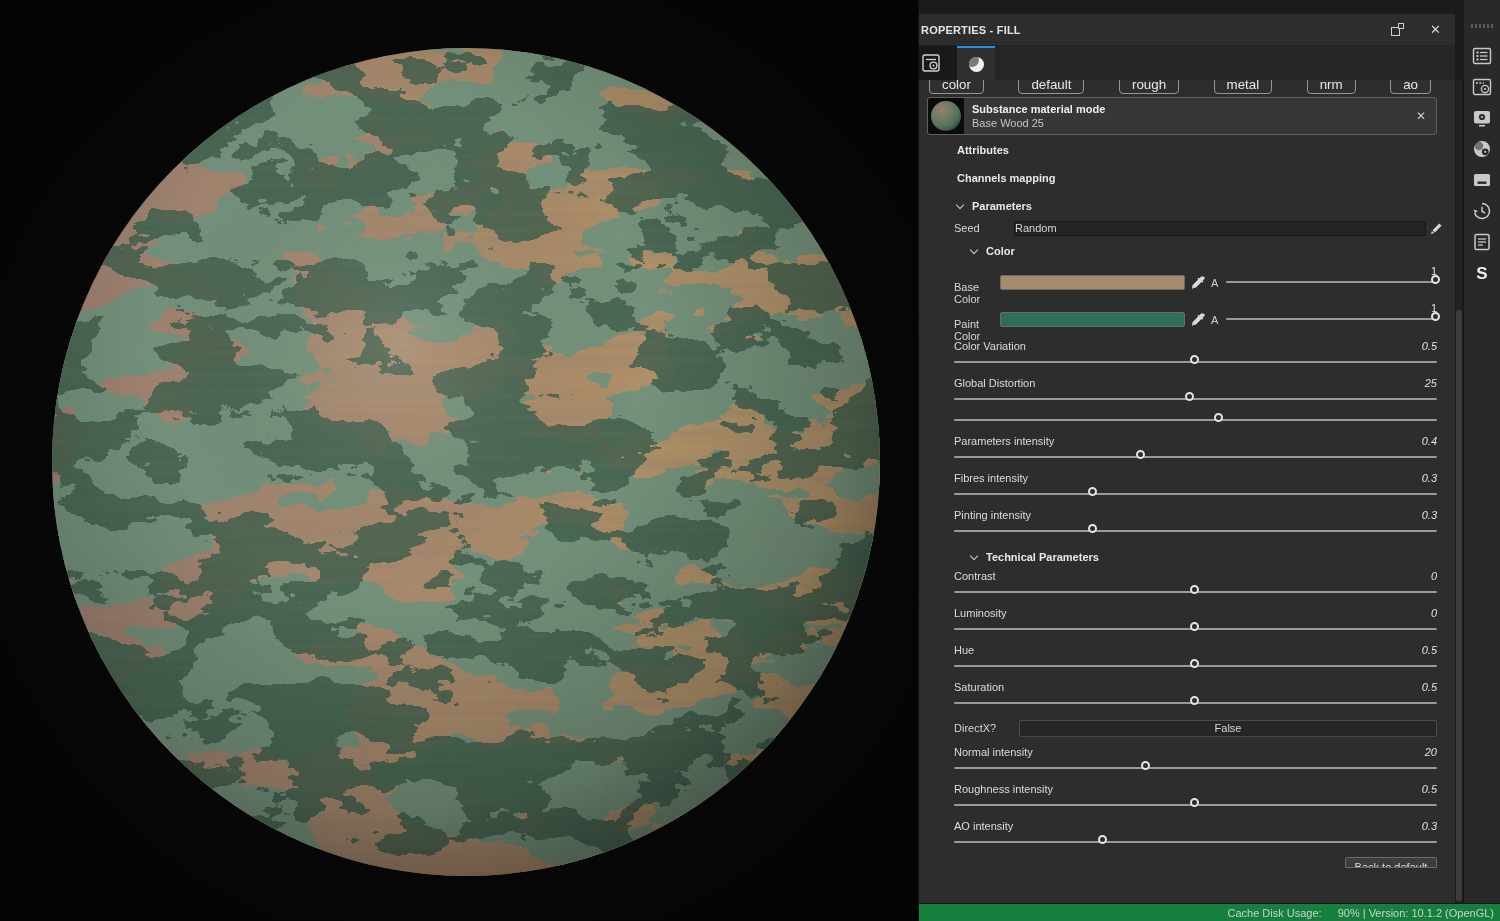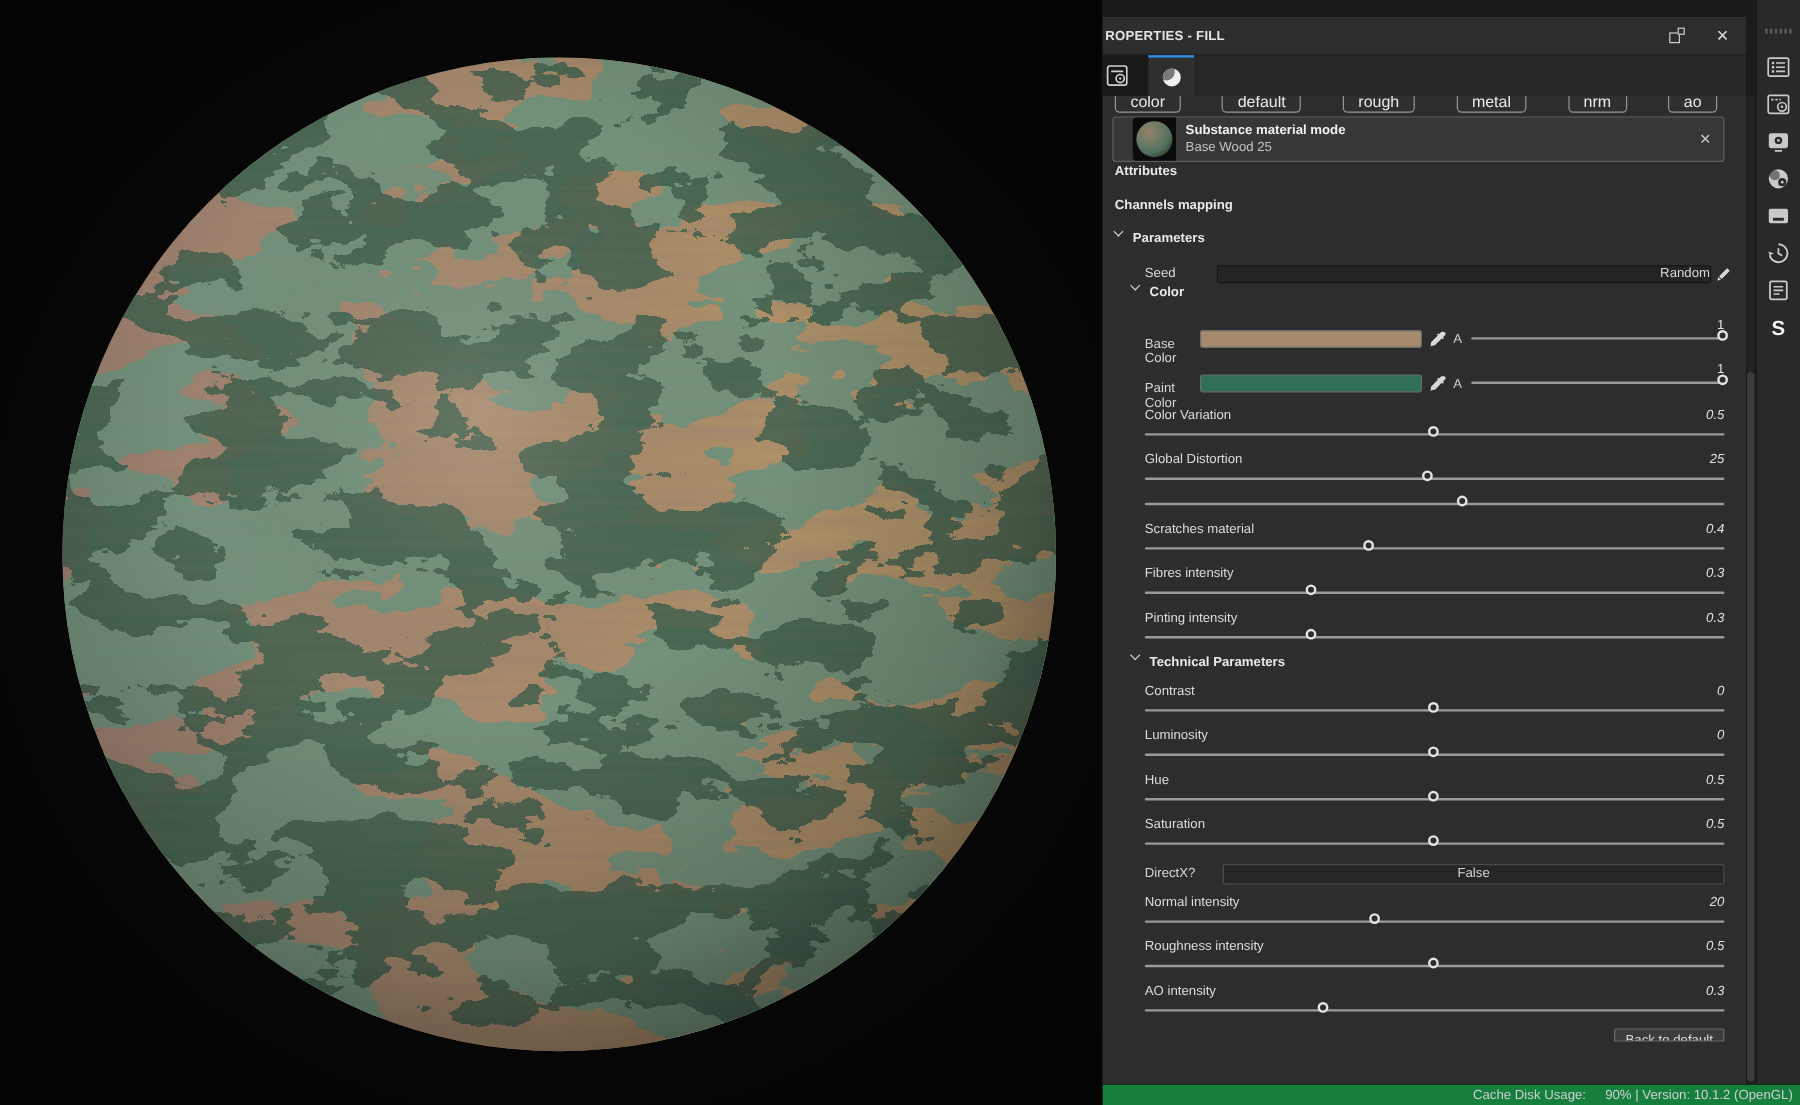--- a/index.html
+++ b/index.html
@@ -37,40 +37,40 @@
   .sphere-glyph::after{content:"";position:absolute;left:-4px;top:-4px;width:14px;height:14px;border-radius:50%;background:#7a7a7a;}
 
   .content{flex:1;background:#2d2d2d;position:relative;z-index:1;min-height:0;overflow:hidden;
     display:flex;flex-direction:column;}
   .channels-row{display:flex;justify-content:space-between;padding:0 24px 0 10px;
     margin-top:-5px;height:19px;flex:none;}
   .chan-btn{height:19px;padding:0 12px;border:1px solid #969696;border-radius:4px;background:#2f2f2f;
     color:#e8e8e8;display:flex;align-items:center;line-height:1;}
 
   .mat-card{flex:none;margin:3px 18px 0 8px;height:38px;background:#373737;border:1px solid #5f5f5f;
-    border-radius:3px;display:flex;align-items:center;padding-left:16px;}
+    border-radius:3px;display:flex;align-items:center;}
   .mat-thumb-box{width:36px;height:36px;background:#0b0b0b;border-radius:3px 0 0 3px;
     display:flex;align-items:center;justify-content:center;flex:none;}
   .mat-thumb{width:30px;height:30px;border-radius:50%;
     background:radial-gradient(circle at 35% 30%,#93806a 0%,#6f7b64 35%,#50705c 60%,#2c3a2f 88%);}
   .mat-texts{margin-left:8px;flex:1;}
   .mat-mode{font-weight:bold;color:#efefef;}
   .mat-name{color:#c3c3c3;margin-top:2px;}
   .mat-close{color:#c9c9c9;margin-right:10px;font-size:12px;cursor:pointer;}
 
-  .collapse-row{flex:none;height:26px;display:flex;padding-left:10px;margin-top:2px;cursor:pointer;}
+  .collapse-row{flex:none;height:26px;display:flex;align-items:center;padding-left:10px;margin-top:2px;cursor:pointer;margin-left:28px;}
   .collapse-row.indent{padding-left:24px;}
   .chev{display:inline-block;width:6px;height:6px;border-right:1.5px solid #cfcfcf;border-bottom:1.5px solid #cfcfcf;flex:none;}
   .chev.down{transform:rotate(45deg);margin-right:9px;margin-top:-3px;}
   .collapse-label{font-weight:bold;color:#e9e9e9;}
 
   .seed-row{flex:none;height:16px;display:flex;align-items:center;padding:0 12px 0 35px;margin-top:1px;}
   .seed-label{width:60px;flex:none;color:#d9d9d9;}
   .seed-field{flex:1;height:15px;background:#242424;border:1px solid #171717;border-radius:2px;
-    display:flex;align-items:center;justify-content:flex-end;color:#d6d6d6;cursor:pointer;}
+    display:flex;align-items:center;justify-content:flex-start;color:#d6d6d6;cursor:pointer;}
   .pencil{margin-left:5px;flex:none;display:flex;cursor:pointer;}
 
   .color-row{flex:none;height:37px;display:flex;align-items:center;padding:0 18px 0 35px;position:relative;}
   .color-label{width:46px;flex:none;margin-top:20px;}
   .swatch{width:185px;height:15px;border:1px solid #6b6b6b;border-radius:2px;flex:none;cursor:pointer;}
   .dropper{margin-left:7px;flex:none;display:flex;cursor:pointer;}
   .alpha-a{margin-left:6px;flex:none;color:#cfcfcf;}
   .mini-slider{flex:1;margin-left:8px;position:relative;height:17px;}
   .corner-val{position:absolute;right:18px;top:1px;color:#e0e0e0;}
 
@@ -305,21 +305,21 @@
 
         <div class="slider-block">
           <div class="trackwrap">
               <div class="track"></div>
               <div class="handle" style="left: 55%;"></div>
             </div>
         </div>
 
         <div class="slider-block">
           <div class="slider-head">
-              <span class="lab">Scratches material</span>
+              <span class="lab">Parameters intensity</span>
               <span class="val">0.4</span>
             </div>
           <div class="trackwrap">
               <div class="track"></div>
               <div class="handle" style="left: 39%;"></div>
             </div>
         </div>
 
         <div class="slider-block">
           <div class="slider-head">

